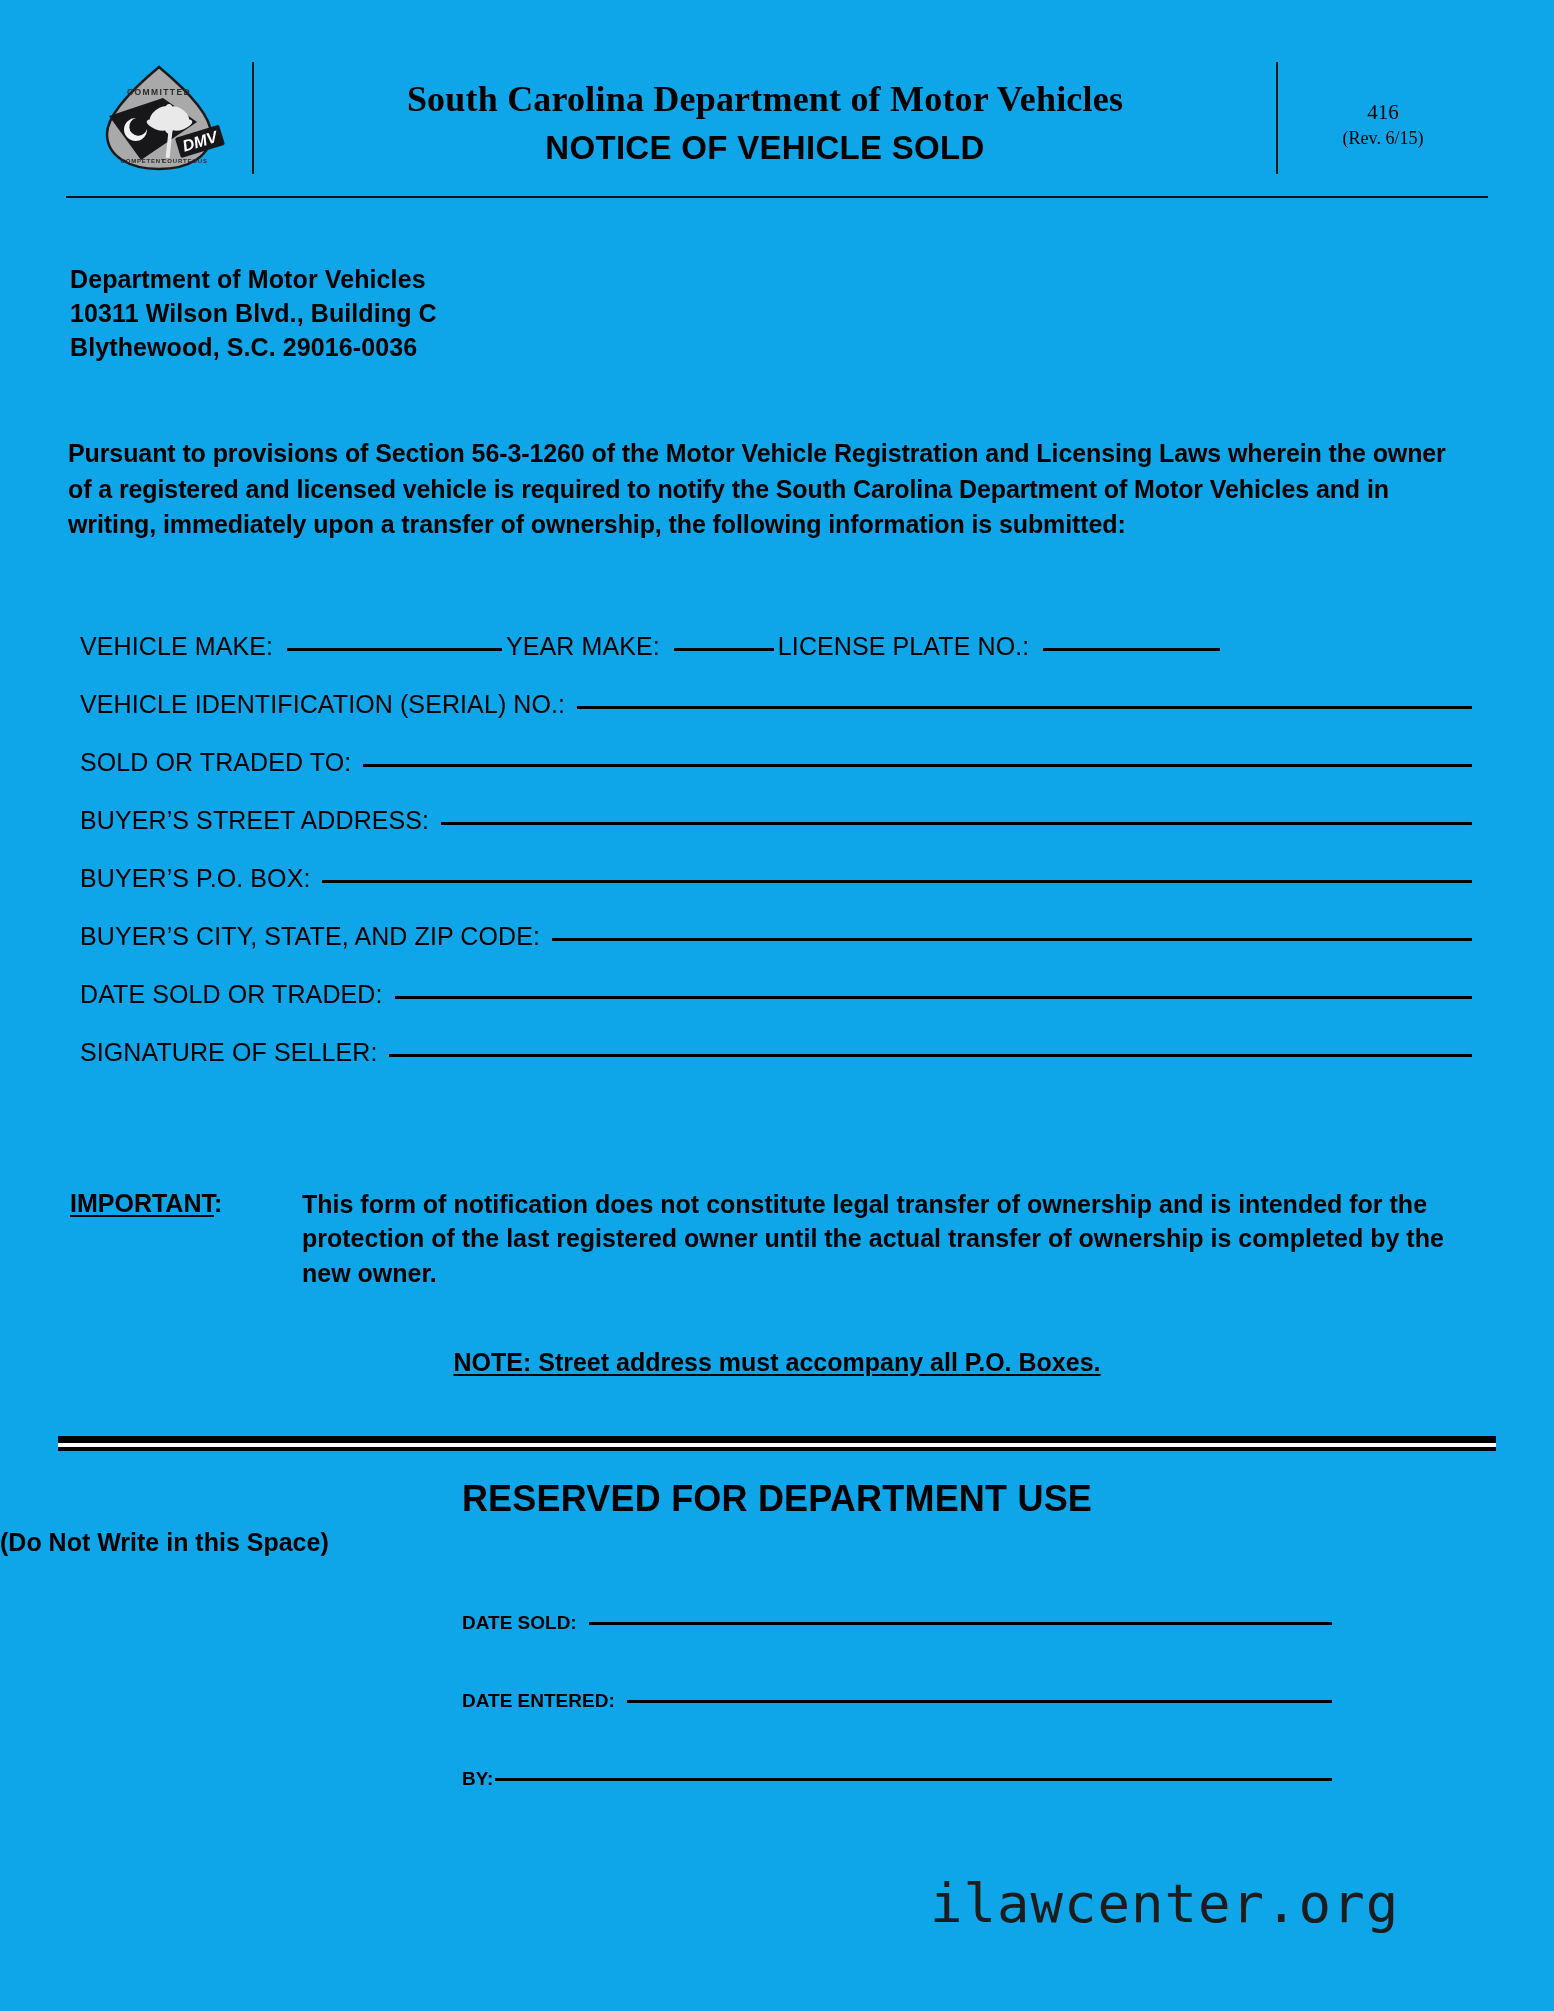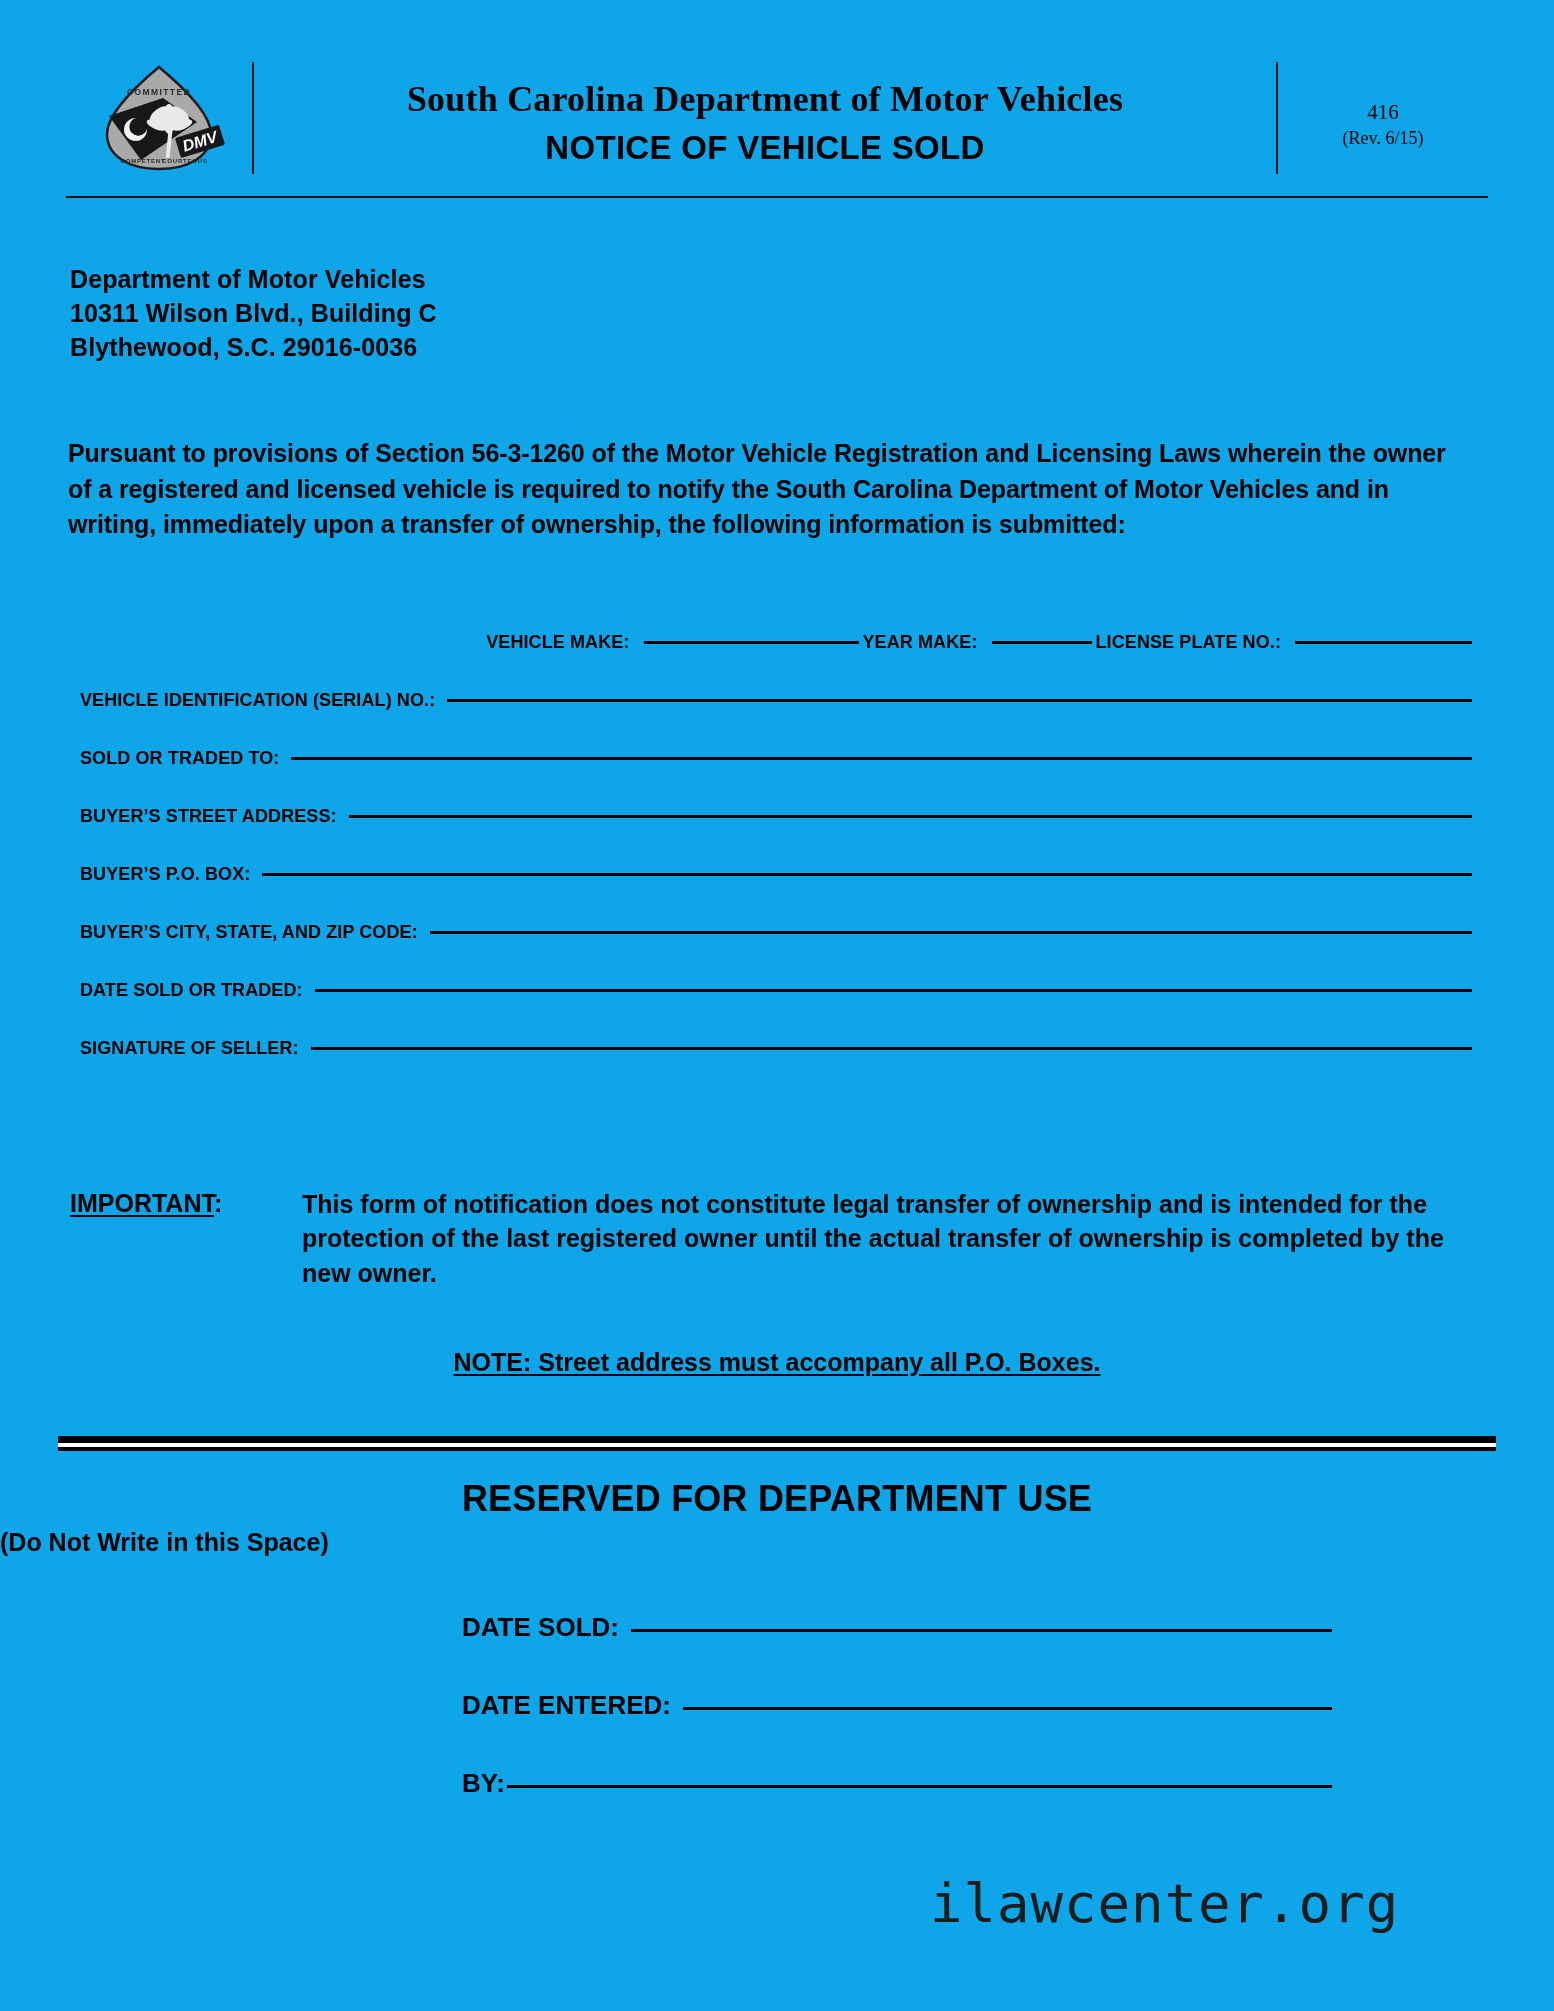--- a/index.html
+++ b/index.html
@@ -128,25 +128,24 @@
   
   .fields {
     position: absolute;
     left: 80px;
     top: 632px;
     width: 1392px;
   }
   .field-row {
     display: flex;
     align-items: baseline;
-    font-size: 18px;
-    font-weight: bold;
+    font-size: 25px;
+    font-weight: normal;
     letter-spacing: 0.1px;
     height: 58px;
-    justify-content: flex-end;
   }
   .field-label { white-space: nowrap; flex: 0 0 auto; }
   .fill {
     flex: 1 1 auto;
     border-bottom: 3px solid #000;
     height: 0;
     margin-left: 12px;
     position: relative;
     top: -4px;
   }
@@ -223,21 +222,21 @@
 
   .dept-fields {
     position: absolute;
     left: 462px;
     top: 1612px;
     width: 870px;
   }
   .dept-row {
     display: flex;
     align-items: baseline;
-    font-size: 26px;
+    font-size: 19px;
     font-weight: bold;
     height: 78px;
   }
   .dept-row .field-label { white-space: nowrap; }
   .dept-row .fill { border-bottom: 3px solid #000; }
   .dept-row.by .fill { margin-left: 2px; }
 
   
   .watermark {
     position: absolute;

